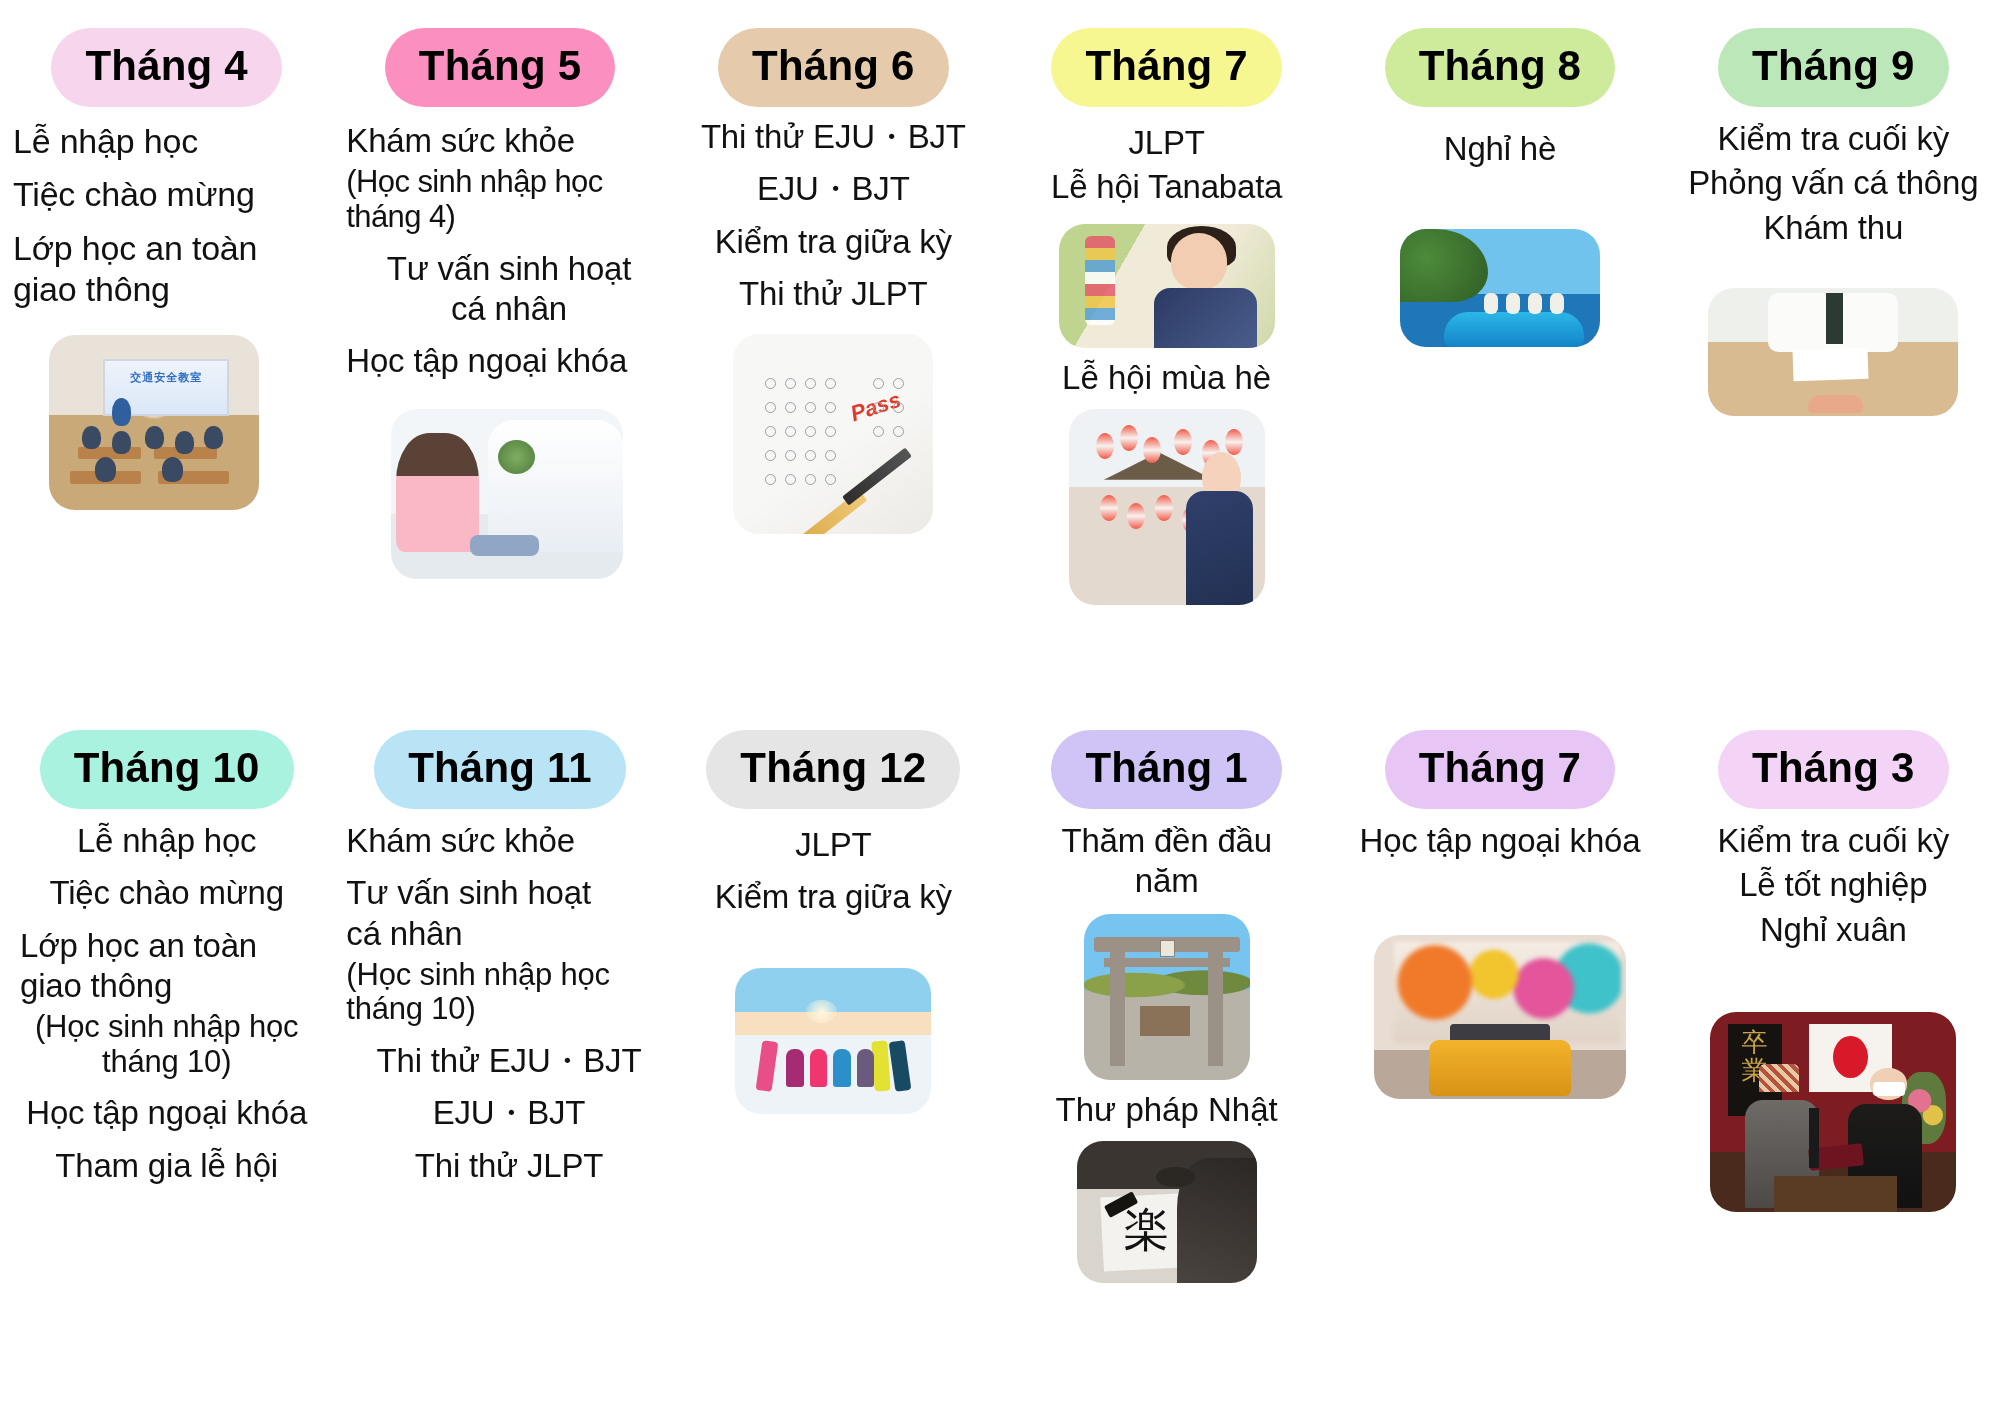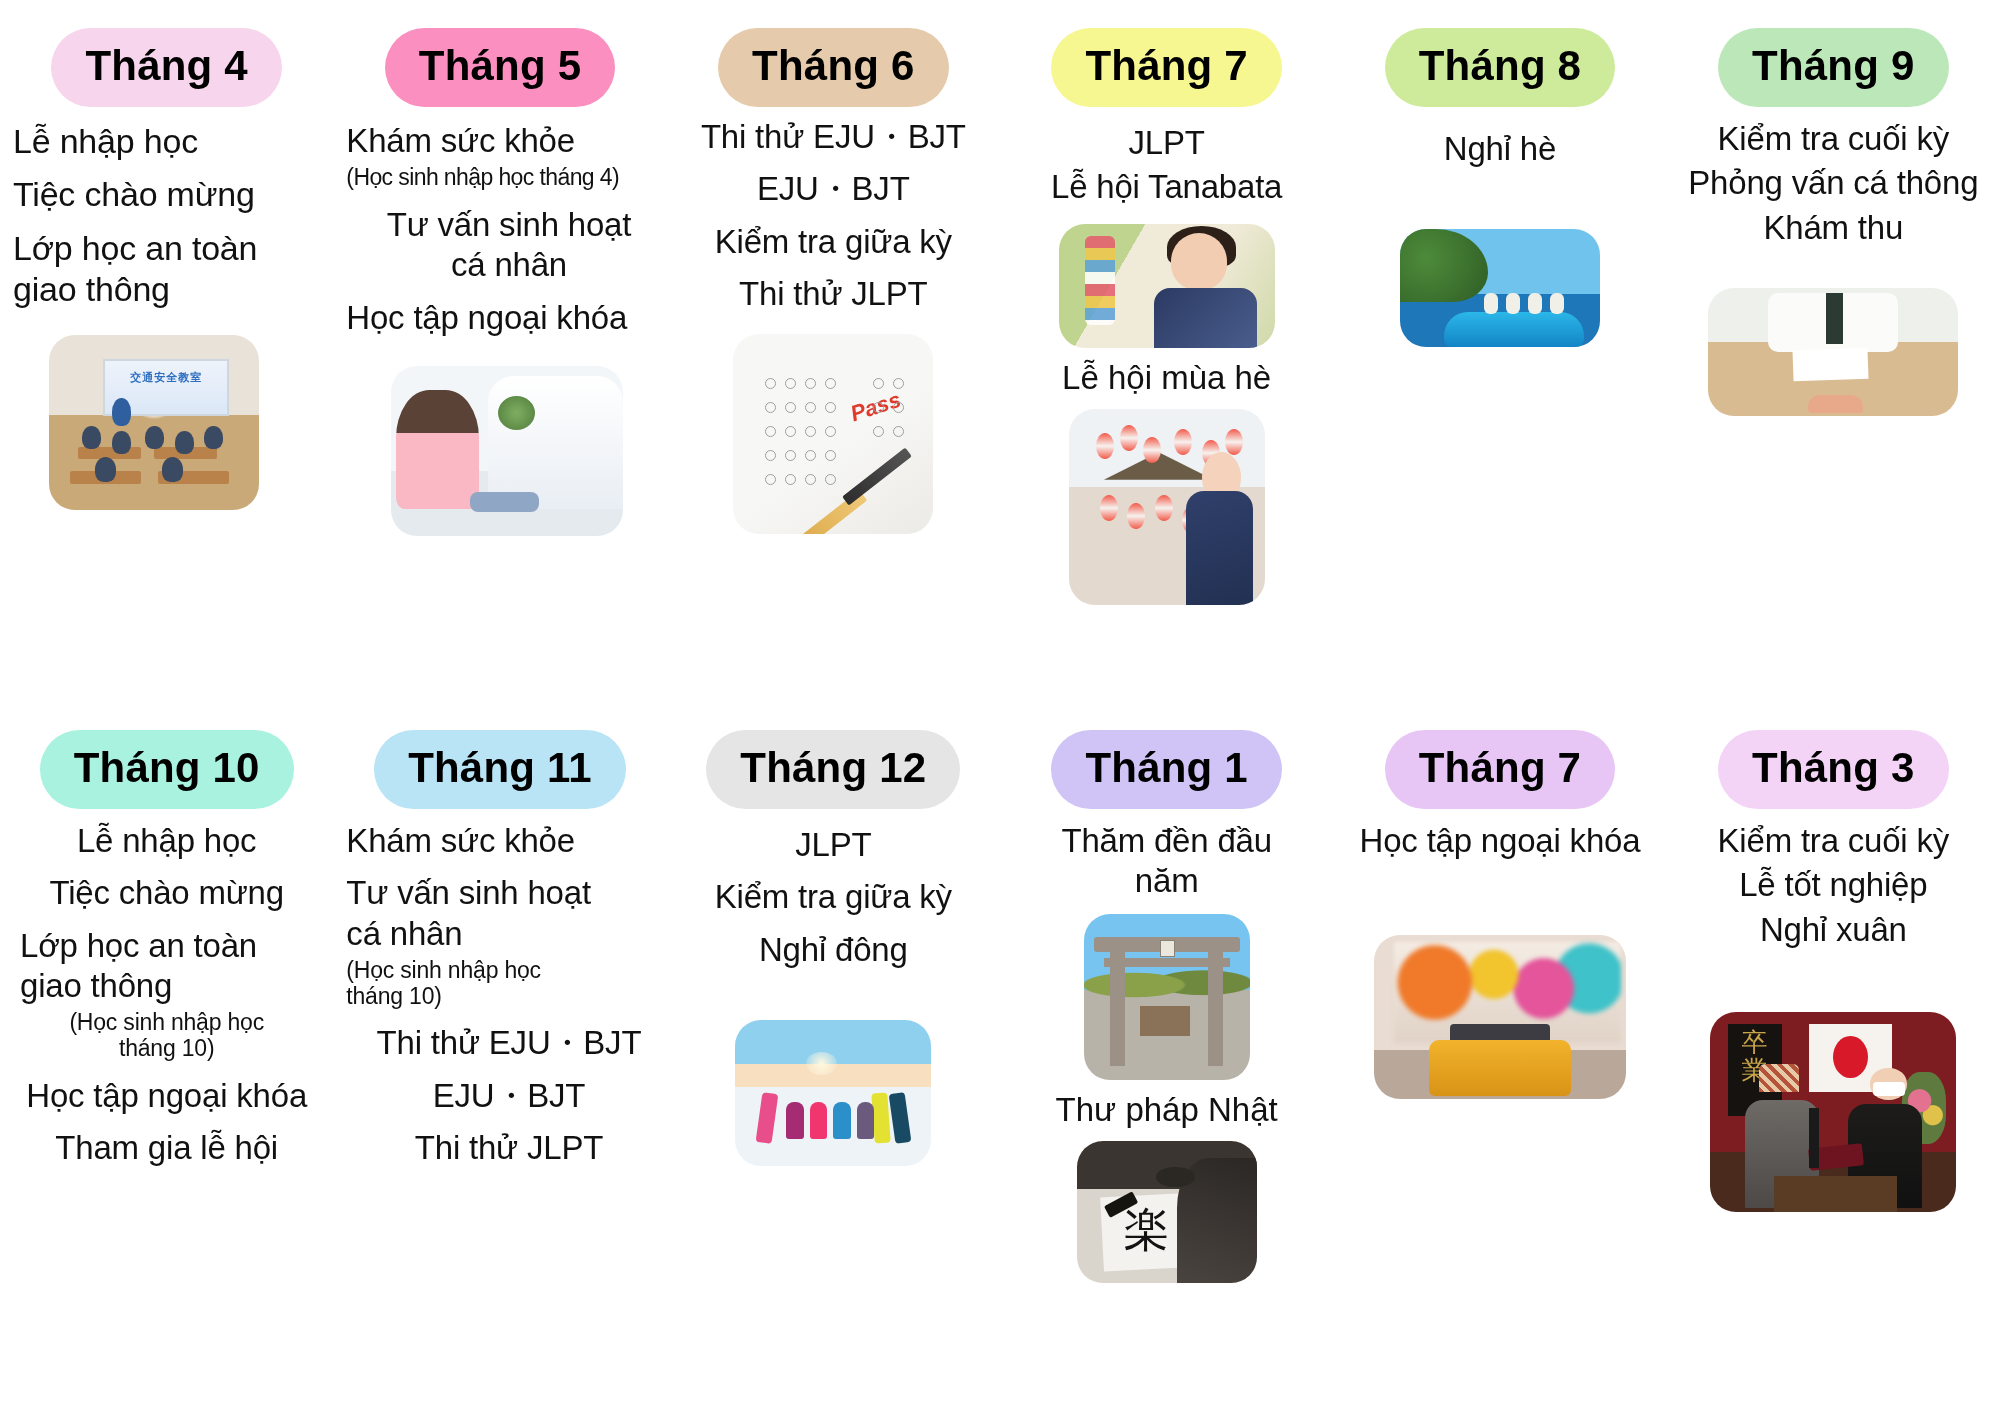--- a/index.html
+++ b/index.html
@@ -43,21 +43,21 @@
     margin-top:14px;
     width:100%;
     text-align:center;
     font-size:33px;
     line-height:1.22;
     letter-spacing:-0.2px;
   }
   .ev{margin:0 0 12px 0;white-space:pre-line;}
   .ev.tight{margin-bottom:4px;}
   .note{
-    font-size:23px;
+    font-size:31px;
     line-height:1.12;
     margin:0 0 14px 0;
     white-space:pre-line;
   }
   .note.narrow{ letter-spacing:-0.6px; }
 
   .photo{
     border-radius:26px;
     overflow:hidden;
     position:relative;
@@ -471,21 +471,20 @@
         <div class="ev" style="text-align:center;">EJU・BJT</div>
         <div class="ev" style="text-align:center;">Thi thử JLPT</div>
       </div>
     </div>
 
     <div class="month">
       <div class="pill" style="background:#e5e5e5;margin-top:10px;">Tháng 12</div>
       <div class="events" style="margin-top:16px;">
         <div class="ev">JLPT</div>
         <div class="ev">Kiểm tra giữa kỳ</div>
-        <div class="ev">Nghỉ đông</div>
       </div>
       <div class="photo img-ski" style="width:196px;height:146px;margin-top:38px;">
         <div class="sun"></div>
         <div class="sk" style="left:12%;background:#e84f8a;transform:rotate(8deg);"></div>
         <div class="sk" style="right:12%;background:#184a63;transform:rotate(-8deg);"></div>
         <div class="sk" style="right:22%;background:#e3e233;transform:rotate(-4deg);"></div>
         <div class="pers" style="left:26%;background:#a52b72;"></div>
         <div class="pers" style="left:38%;background:#f0356f;"></div>
         <div class="pers" style="left:50%;background:#2b8fc9;"></div>
         <div class="pers" style="left:62%;background:#6b5a7e;"></div>

